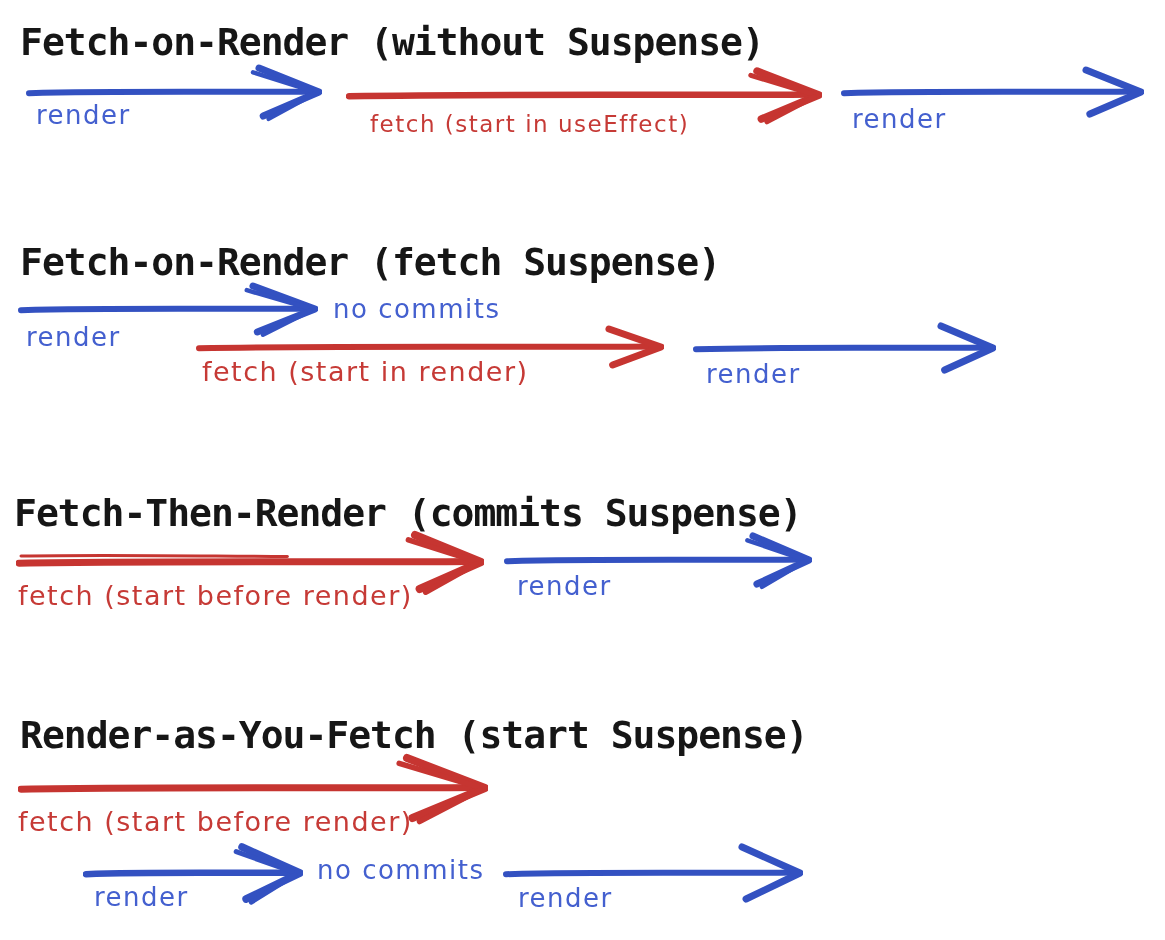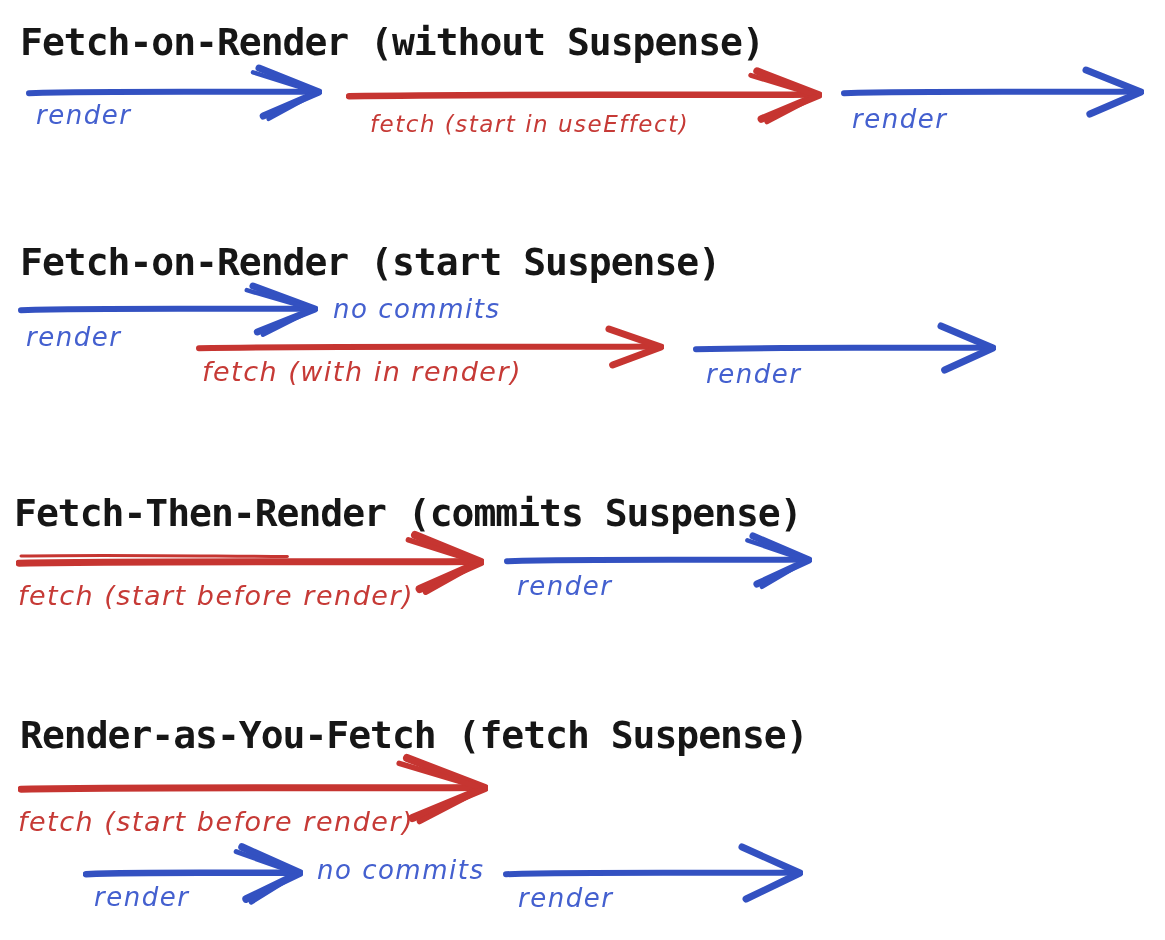--- a/index.html
+++ b/index.html
@@ -16,21 +16,20 @@
   .title {
     font-family: "DejaVu Sans Mono", monospace;
     font-weight: bold;
     font-size: 38px;
     letter-spacing: -1px;
     color: var(--title, #161616);
     white-space: nowrap;
   }
   .hand {
     font-family: "DejaVu Sans", sans-serif;
-    font-style: italic;
     font-size: 26px;
     letter-spacing: 1.5px;
     white-space: nowrap;
     line-height: 1;
   }
   .hand-blue { color: var(--blue-text, #4763d6); }
   .hand-red  { color: var(--red-text, #c63632); }
   .arrow { height: 80px; }
   .arrow svg { display: block; }
 </style>
@@ -65,40 +64,40 @@
     <div class="abs arrow" style="left:841px; top:52px;">
         <svg width="303" height="80" viewBox="0 0 303 80">
           <path d="M 3 41.2 C 99.99000000000001 38.7, 199.98000000000002 40.6, 296 39.4" fill="none" stroke="#3351c1" stroke-width="6" stroke-linecap="round" stroke-linejoin="round"></path>
           <path d="M 245 18 L 300 40 L 248.85 62" fill="none" stroke="#3351c1" stroke-width="7" stroke-linecap="round" stroke-linejoin="round"></path>
         </svg>
       </div>
     <div class="abs hand hand-blue" style="left:852px; top:106px;">render</div>
   </div>
 
   <div class="abs">
-    <div class="abs title" style="left:20px; top:240px;">Fetch-on-Render (start Suspense)</div>
+    <div class="abs title" style="left:20px; top:240px;">Fetch-on-Render (fetch Suspense)</div>
 
     <div class="abs arrow" style="left:18px; top:269px;">
         <svg width="300" height="80" viewBox="0 0 300 80">
           <path d="M 3 41.2 C 99 38.7, 198 40.6, 293 39.4" fill="none" stroke="#3351c1" stroke-width="6" stroke-linecap="round" stroke-linejoin="round"></path>
           <path d="M 235 17 L 297 40 L 239.34 63" fill="none" stroke="#3351c1" stroke-width="7" stroke-linecap="round" stroke-linejoin="round"></path>
           <path d="M 228.8 21.14 L 289 38.5" fill="none" stroke="#3351c1" stroke-width="4.5" stroke-linecap="round" stroke-linejoin="round"></path>
           <path d="M 244.92000000000002 65.76 L 292 42" fill="none" stroke="#3351c1" stroke-width="4.5" stroke-linecap="round" stroke-linejoin="round"></path>
         </svg>
       </div>
     <div class="abs hand hand-blue" style="left:333px; top:296px;">no commits</div>
     <div class="abs hand hand-blue" style="left:26px; top:324px;">render</div>
 
     <div class="abs arrow" style="left:196px; top:307px;">
         <svg width="468" height="80" viewBox="0 0 468 80">
           <path d="M 3 41.2 C 154.44 38.7, 308.88 40.6, 461 39.4" fill="none" stroke="#c63531" stroke-width="6" stroke-linecap="round" stroke-linejoin="round"></path>
           <path d="M 413 22 L 465 40 L 416.64 58" fill="none" stroke="#c63531" stroke-width="7" stroke-linecap="round" stroke-linejoin="round"></path>
         </svg>
       </div>
-    <div class="abs hand hand-red" style="left:202px; top:358px; font-size:27px;">fetch (with in render)</div>
+    <div class="abs hand hand-red" style="left:202px; top:358px; font-size:27px;">fetch (start in render)</div>
 
     <div class="abs arrow" style="left:693px; top:308px;">
         <svg width="303" height="80" viewBox="0 0 303 80">
           <path d="M 3 41.2 C 99.99000000000001 38.7, 199.98000000000002 40.6, 296 39.4" fill="none" stroke="#3351c1" stroke-width="6" stroke-linecap="round" stroke-linejoin="round"></path>
           <path d="M 248 18 L 300 40 L 251.64 62" fill="none" stroke="#3351c1" stroke-width="7" stroke-linecap="round" stroke-linejoin="round"></path>
         </svg>
       </div>
     <div class="abs hand hand-blue" style="left:706px; top:361px;">render</div>
   </div>
 
@@ -121,21 +120,21 @@
           <path d="M 3 41.2 C 101.64 38.7, 203.28 40.6, 301 39.4" fill="none" stroke="#3351c1" stroke-width="6" stroke-linecap="round" stroke-linejoin="round"></path>
           <path d="M 249 16 L 305 40 L 252.92 64" fill="none" stroke="#3351c1" stroke-width="7" stroke-linecap="round" stroke-linejoin="round"></path>
           <path d="M 243.39999999999998 20.32 L 297 38.5" fill="none" stroke="#3351c1" stroke-width="4.5" stroke-linecap="round" stroke-linejoin="round"></path>
           <path d="M 257.96 66.88 L 300 42" fill="none" stroke="#3351c1" stroke-width="4.5" stroke-linecap="round" stroke-linejoin="round"></path>
         </svg>
       </div>
     <div class="abs hand hand-blue" style="left:517px; top:573px;">render</div>
   </div>
 
   <div class="abs">
-    <div class="abs title" style="left:20px; top:713px;">Render-as-You-Fetch (fetch Suspense)</div>
+    <div class="abs title" style="left:20px; top:713px;">Render-as-You-Fetch (start Suspense)</div>
 
     <div class="abs arrow" style="left:18px; top:748px;">
         <svg width="470" height="80" viewBox="0 0 470 80">
           <path d="M 3 41.2 C 155.1 38.7, 310.2 40.6, 463 39.4" fill="none" stroke="#c63531" stroke-width="7" stroke-linecap="round" stroke-linejoin="round"></path>
           <path d="M 389 10 L 467 40 L 394.46 70" fill="none" stroke="#c63531" stroke-width="8" stroke-linecap="round" stroke-linejoin="round"></path>
           <path d="M 381.2 15.400000000000002 L 459 38.5" fill="none" stroke="#c63531" stroke-width="5.5" stroke-linecap="round" stroke-linejoin="round"></path>
           <path d="M 401.48 73.6 L 462 42" fill="none" stroke="#c63531" stroke-width="5.5" stroke-linecap="round" stroke-linejoin="round"></path>
         </svg>
       </div>
     <div class="abs hand hand-red" style="left:18px; top:808px; font-size:27px;">fetch (start before render)</div>

